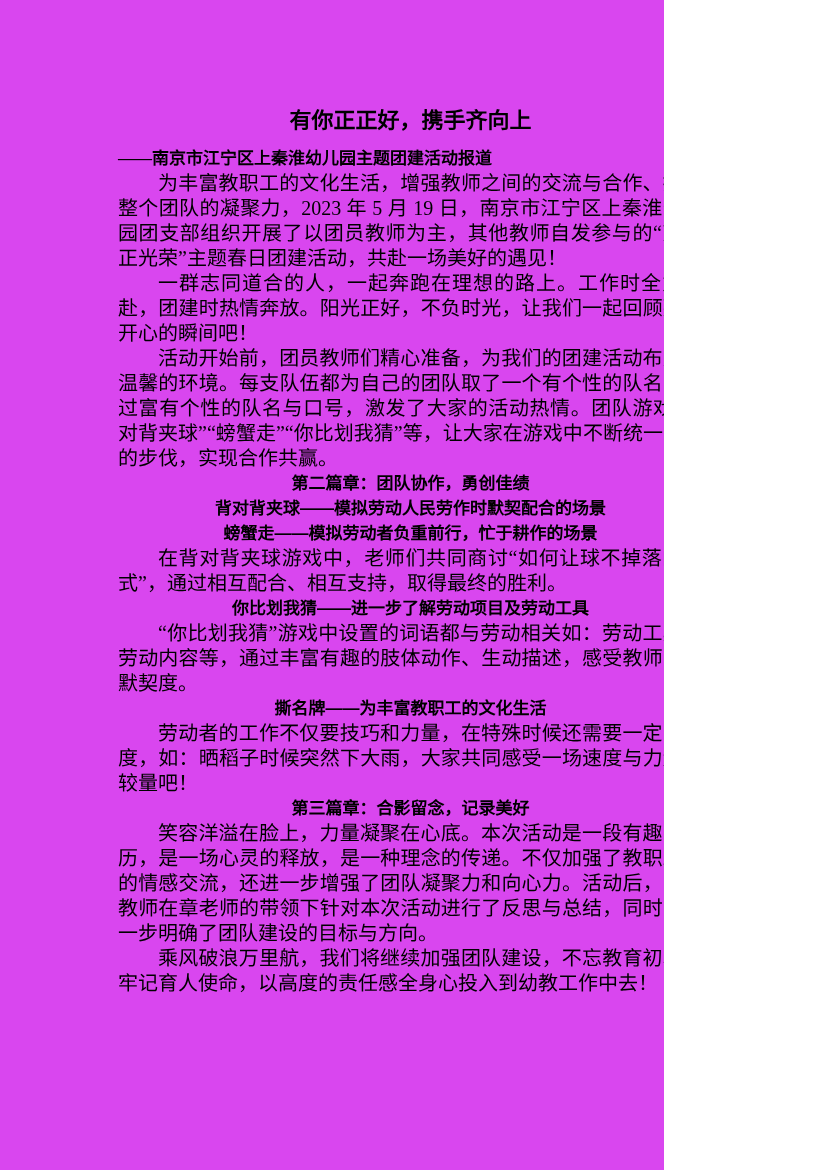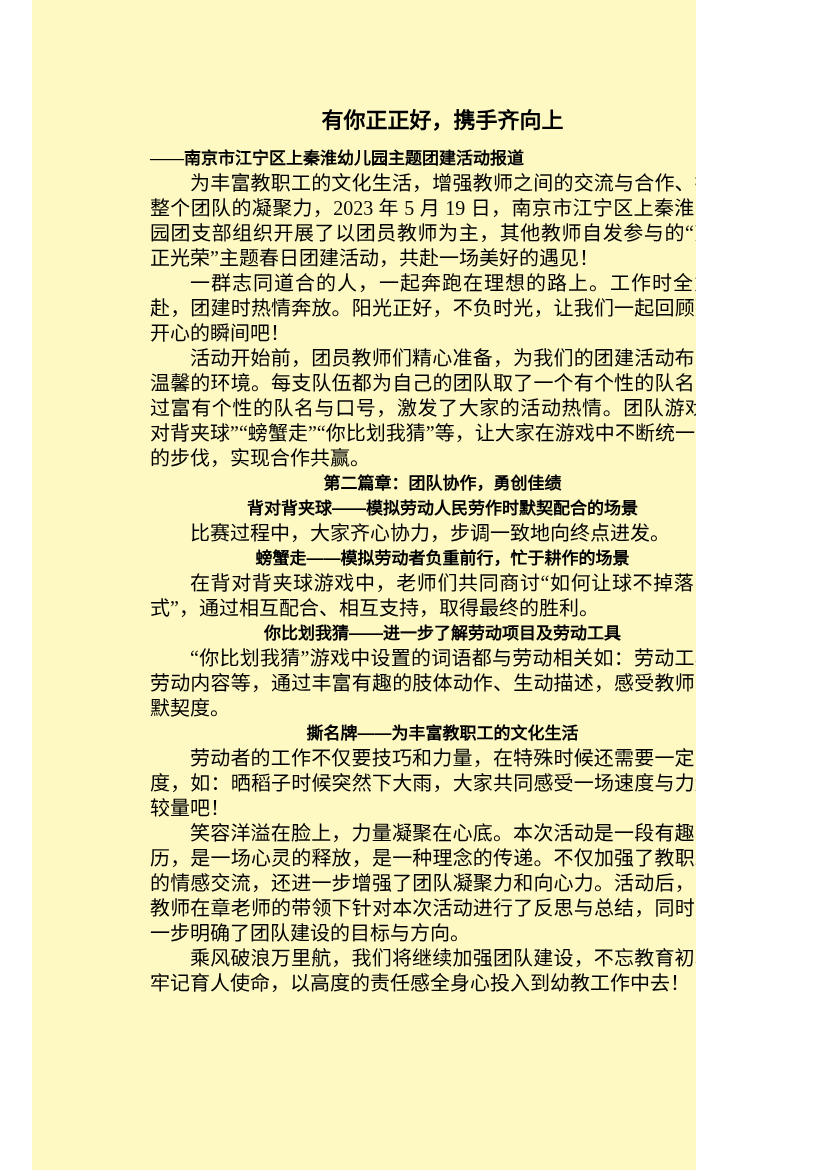--- a/index.html
+++ b/index.html
@@ -4,24 +4,23 @@
 <style>
   html, body {
     margin: 0;
     padding: 0;
     background: #ffffff;
   }
   .page {
     position: relative;
     width: 664px;
     height: 1170px;
-    background: #fef9c3;
+    background: #d946ef;
     overflow: hidden;
     color: #000000;
-    margin-left: 32px;
   }
   .content {
     position: absolute;
     left: 118px;
     top: 106px;
     width: 585px;
   }
   .block {
     margin: 0;
     padding: 0;
@@ -63,23 +62,23 @@
 <div class="page">
   <div class="content">
 
   <div class="block title">有你正正好，携手齐向上</div>
       <div class="block byline">——南京市江宁区上秦淮幼儿园主题团建活动报道</div>
       <div class="block para">为丰富教职工的文化生活，增强教师之间的交流与合作、提高整个团队的凝聚力，2023 年 5 月 19 日，南京市江宁区上秦淮幼儿园团支部组织开展了以团员教师为主，其他教师自发参与的“劳动正光荣”主题春日团建活动，共赴一场美好的遇见！</div>
       <div class="block para">一群志同道合的人，一起奔跑在理想的路上。工作时全力以赴，团建时热情奔放。阳光正好，不负时光，让我们一起回顾那些开心的瞬间吧！</div>
       <div class="block para">活动开始前，团员教师们精心准备，为我们的团建活动布置了温馨的环境。每支队伍都为自己的团队取了一个有个性的队名，通过富有个性的队名与口号，激发了大家的活动热情。团队游戏“背对背夹球”“螃蟹走”“你比划我猜”等，让大家在游戏中不断统一前进的步伐，实现合作共赢。</div>
       <div class="block heading">第二篇章：团队协作，勇创佳绩</div>
       <div class="block subheading">背对背夹球——模拟劳动人民劳作时默契配合的场景</div>
-      <div class="block para">比赛过程中，大家齐心协力，步调一致地向终点进发。</div>
       <div class="block subheading">螃蟹走——模拟劳动者负重前行，忙于耕作的场景</div>
       <div class="block para">在背对背夹球游戏中，老师们共同商讨“如何让球不掉落的方式”，通过相互配合、相互支持，取得最终的胜利。</div>
       <div class="block subheading">你比划我猜——进一步了解劳动项目及劳动工具</div>
       <div class="block para">“你比划我猜”游戏中设置的词语都与劳动相关如：劳动工具、劳动内容等，通过丰富有趣的肢体动作、生动描述，感受教师间的默契度。</div>
       <div class="block subheading">撕名牌——为丰富教职工的文化生活</div>
       <div class="block para">劳动者的工作不仅要技巧和力量，在特殊时候还需要一定的速度，如：晒稻子时候突然下大雨，大家共同感受一场速度与力量的较量吧！</div>
+      <div class="block heading">第三篇章：合影留念，记录美好</div>
       <div class="block para">笑容洋溢在脸上，力量凝聚在心底。本次活动是一段有趣的经历，是一场心灵的释放，是一种理念的传递。不仅加强了教职工间的情感交流，还进一步增强了团队凝聚力和向心力。活动后，团员教师在章老师的带领下针对本次活动进行了反思与总结，同时，进一步明确了团队建设的目标与方向。</div>
       <div class="block para">乘风破浪万里航，我们将继续加强团队建设，不忘教育初心，牢记育人使命，以高度的责任感全身心投入到幼教工作中去！</div>
     </div>
 </div>
 
 </body></html>

